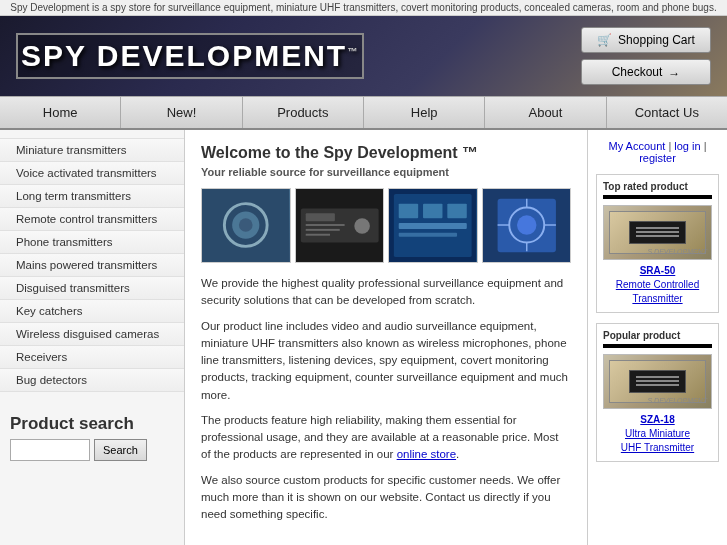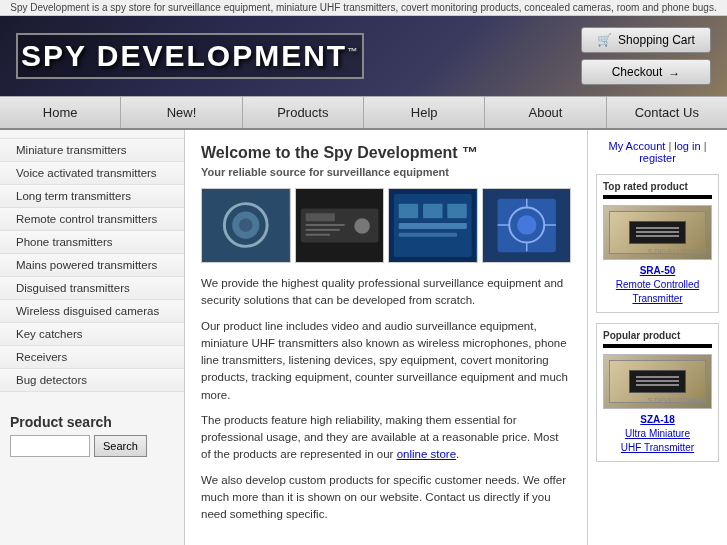--- a/index.html
+++ b/index.html
@@ -103,21 +103,21 @@
       background: linear-gradient(to bottom, #f8f8f8, #eeeeee);
     }
     .sidebar-link:first-child { border-top: 1px solid #e0e0e0; }
 
     #product-search {
       padding: 12px 10px 8px 10px;
       margin-top: 10px;
     }
     #product-search label {
       display: block;
-      font-size: 14px;
+      font-size: 17px;
       font-weight: bold;
       margin-bottom: 5px;
       color: #333;
     }
     #search-row { display: flex; gap: 4px; align-items: center; }
     #search-input {
       width: 80px;
       height: 22px;
       border: 1px solid #aaa;
       padding: 2px 4px;
@@ -304,22 +304,22 @@
 <div id="main">
 
   <div id="sidebar">
     <a class="sidebar-link">Miniature transmitters</a>
     <a class="sidebar-link">Voice activated transmitters</a>
     <a class="sidebar-link">Long term transmitters</a>
     <a class="sidebar-link">Remote control transmitters</a>
     <a class="sidebar-link">Phone transmitters</a>
     <a class="sidebar-link">Mains powered transmitters</a>
     <a class="sidebar-link">Disguised transmitters</a>
+    <a class="sidebar-link">Key catchers</a>
     <a class="sidebar-link">Wireless disguised cameras</a>
-    <a class="sidebar-link">Key catchers</a>
     <a class="sidebar-link">Receivers</a>
     <a class="sidebar-link">Bug detectors</a>
 
     <div id="product-search">
       <label>Product search</label>
       <div id="search-row">
         <input id="search-input" type="text" style="">
         <button id="search-btn">Search</button>
       </div>
     </div>
@@ -380,21 +380,21 @@
           </svg>
         </div>
       </div>
     </div>
 
     <p>We provide the highest quality professional surveillance equipment and security solutions that can be developed    from scratch.</p>
     <p>Our product line includes video and audio surveillance equipment, miniature UHF transmitters also known as wireless microphones, phone line transmitters, listening devices, spy equipment, covert monitoring products, tracking equipment, counter surveillance equipment and much more.</p>
     <p>
       The products feature high reliability, making them essential for professional usage, and they are available at a reasonable price. Most of the products are represented in our <a>online store</a>.
     </p>
-    <p>We also develop custom products for specific customer needs. We offer much more than it is shown on our website. Contact us directly if you need something specific.</p>
+    <p>We also source custom products for specific customer needs. We offer much more than it is shown on our website. Contact us directly if you need something specific.</p>
   </div>
 
   <div id="right-sidebar">
     <div id="myaccount-row">
       <a>My Account</a>
       <span> | </span>
       <a>log in</a>
       <span> | </span>
       <a>register</a>
     </div>

